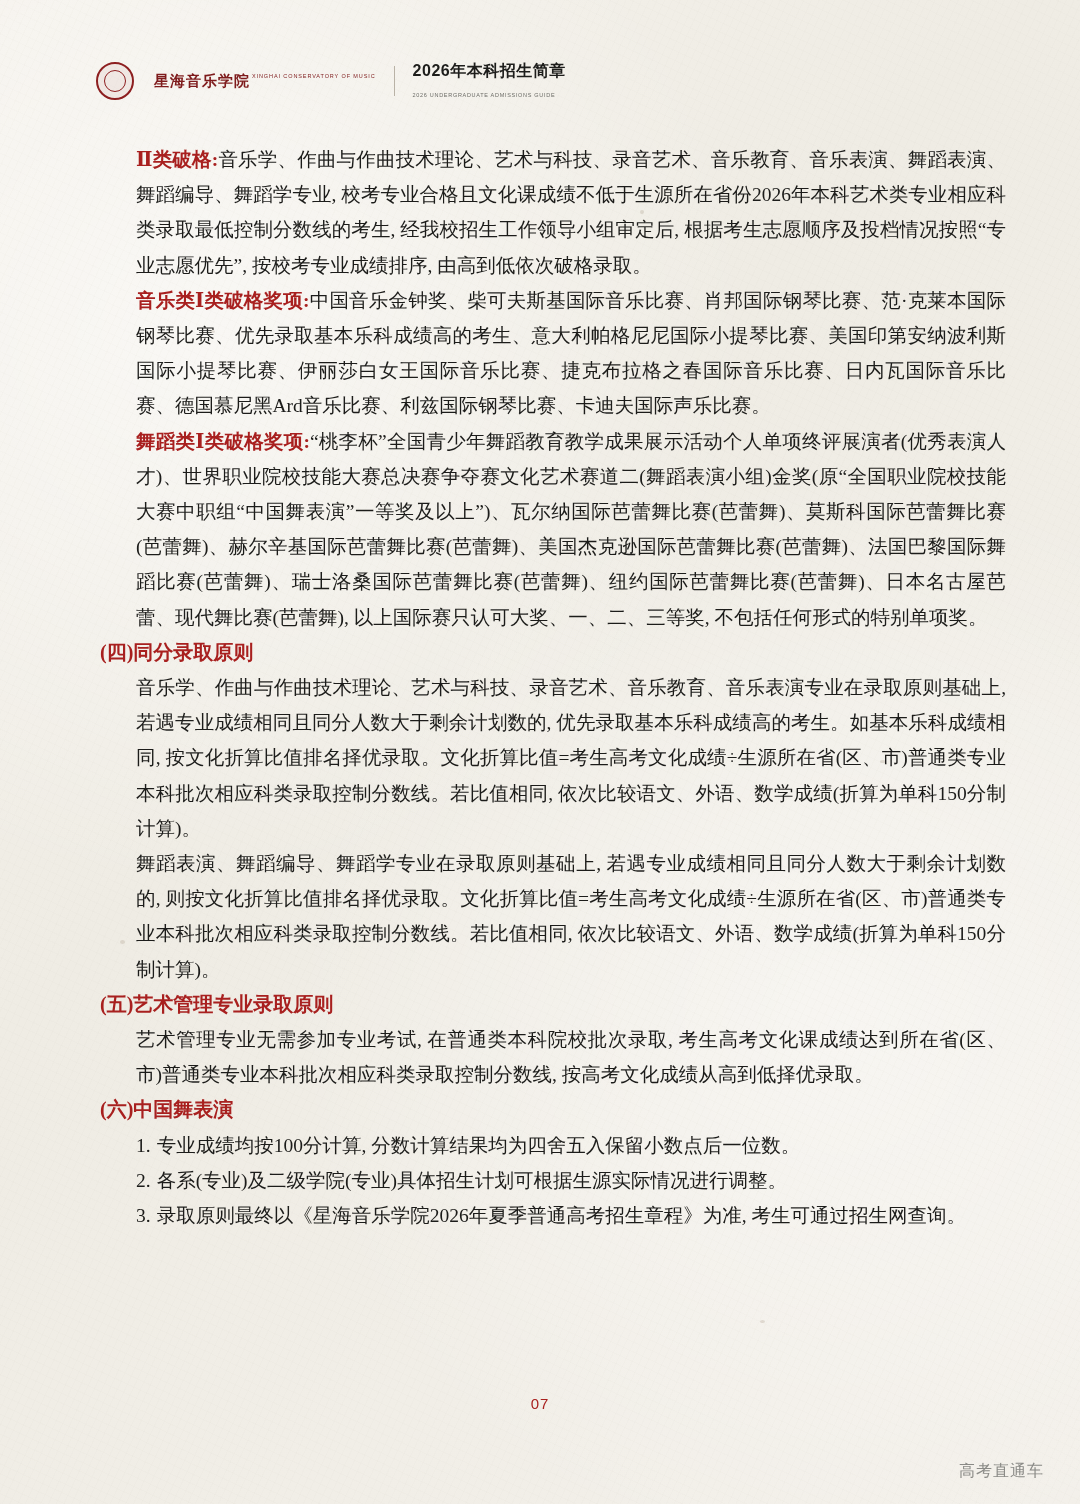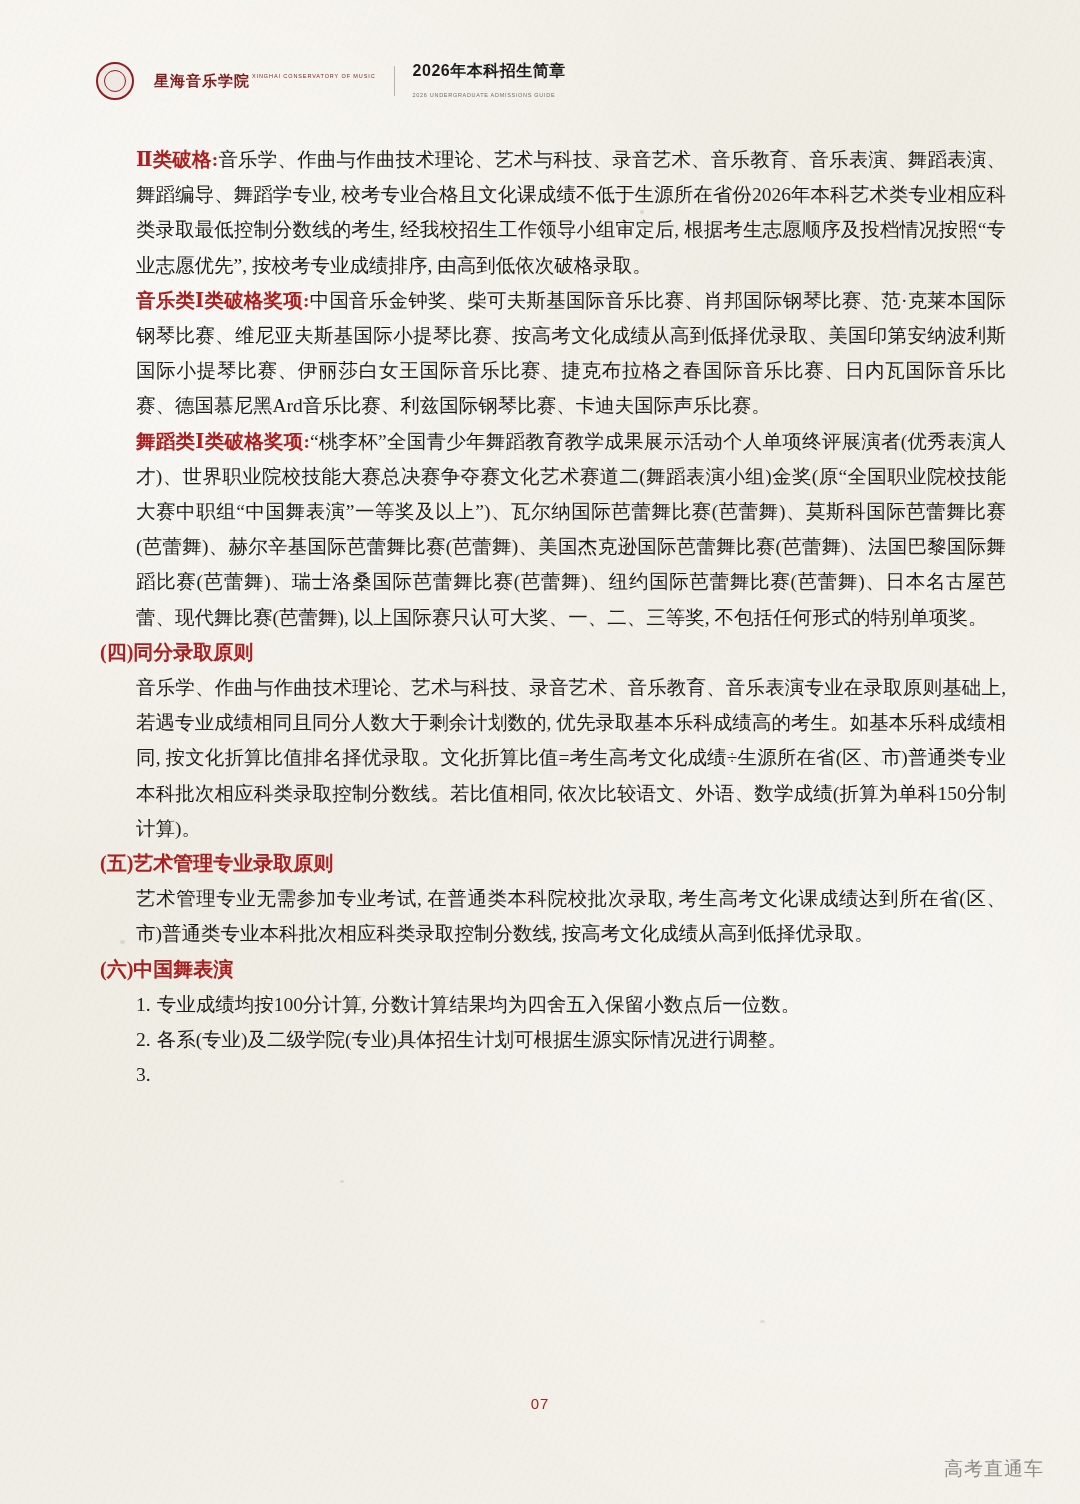--- a/index.html
+++ b/index.html
@@ -187,21 +187,21 @@
     text-align: center;
     font-size: 15px;
     color: #a8201f;
     font-family: Liberation Sans, sans-serif;
     letter-spacing: 1px;
   }
   .watermark {
     position: absolute;
     right: 36px;
     bottom: 22px;
-    font-size: 19px;
+    font-size: 16px;
     color: #8a8a86;
     letter-spacing: 1px;
     font-family: "Liberation Sans", sans-serif;
   }
 </style>
 </head>
 <body>
 
 <div class="page">
   <div class="fiber"></div>
@@ -226,40 +226,42 @@
     <div class="header-title">2026年本科招生简章</div>
     <div class="header-subtitle">2026 UNDERGRADUATE ADMISSIONS GUIDE</div>
   </div>
 </div>
 
 <div class="content">
 
   <p class="para indent-hang"><span class="red">Ⅱ类破格:</span><span>音乐学、作曲与作曲技术理论、艺术与科技、录音艺术、音乐教育、音乐表演、舞蹈表演、舞蹈编导、舞蹈学专业, 校考专业合格且文化课成绩不低于生源所在省份2026年本科艺术类专业相应科类录取最低控制分数线的考生, 经我校招生工作领导小组审定后, 根据考生志愿顺序及投档情况按照“专业志愿优先”, 按校考专业成绩排序, 由高到低依次破格录取。</span></p>
 
 
-  <p class="para indent-hang"><span class="red">音乐类Ⅰ类破格奖项:</span><span>中国音乐金钟奖、柴可夫斯基国际音乐比赛、肖邦国际钢琴比赛、范·克莱本国际钢琴比赛、维尼亚夫斯基国际小提琴比赛、按高考文化成绩从高到低择优录取、美国印第安纳波利斯国际小提琴比赛、伊丽莎白女王国际音乐比赛、捷克布拉格之春国际音乐比赛、日内瓦国际音乐比赛、德国慕尼黑Ard音乐比赛、利兹国际钢琴比赛、卡迪夫国际声乐比赛。</span></p>
+  <p class="para indent-hang"><span class="red">音乐类Ⅰ类破格奖项:</span><span>中国音乐金钟奖、柴可夫斯基国际音乐比赛、肖邦国际钢琴比赛、范·克莱本国际钢琴比赛、优先录取基本乐科成绩高的考生、意大利帕格尼尼国际小提琴比赛、美国印第安纳波利斯国际小提琴比赛、伊丽莎白女王国际音乐比赛、捷克布拉格之春国际音乐比赛、日内瓦国际音乐比赛、德国慕尼黑Ard音乐比赛、利兹国际钢琴比赛、卡迪夫国际声乐比赛。</span></p>
 
   <p class="para indent-hang"><span class="red">舞蹈类Ⅰ类破格奖项:</span><span>“桃李杯”全国青少年舞蹈教育教学成果展示活动个人单项终评展演者(优秀表演人才)、世界职业院校技能大赛总决赛争夺赛文化艺术赛道二(舞蹈表演小组)金奖(原“全国职业院校技能大赛中职组“中国舞表演”一等奖及以上”)、瓦尔纳国际芭蕾舞比赛(芭蕾舞)、莫斯科国际芭蕾舞比赛(芭蕾舞)、赫尔辛基国际芭蕾舞比赛(芭蕾舞)、美国杰克逊国际芭蕾舞比赛(芭蕾舞)、法国巴黎国际舞蹈比赛(芭蕾舞)、瑞士洛桑国际芭蕾舞比赛(芭蕾舞)、纽约国际芭蕾舞比赛(芭蕾舞)、日本名古屋芭蕾、现代舞比赛(芭蕾舞), 以上国际赛只认可大奖、一、二、三等奖, 不包括任何形式的特别单项奖。</span></p>
 
   <p class="red-head section-title">(四)同分录取原则</p>
   <p class="para indent">音乐学、作曲与作曲技术理论、艺术与科技、录音艺术、音乐教育、音乐表演专业在录取原则基础上, 若遇专业成绩相同且同分人数大于剩余计划数的, 优先录取基本乐科成绩高的考生。如基本乐科成绩相同, 按文化折算比值排名择优录取。文化折算比值=考生高考文化成绩÷生源所在省(区、市)普通类专业本科批次相应科类录取控制分数线。若比值相同, 依次比较语文、外语、数学成绩(折算为单科150分制计算)。</p>
+  <p class="para indent">舞蹈表演、舞蹈编导、舞蹈学专业在录取原则基础上, 若遇专业成绩相同且同分人数大于剩余计划数的, 则按文化折算比值排名择优录取。文化折算比值=考生高考文化成绩÷生源所在省(区、市)普通类专业本科批次相应科类录取控制分数线。若比值相同, 依次比较语文、外语、数学成绩(折算为单科150分制计算)。</p>
 
   <p class="red-head section-title">(五)艺术管理专业录取原则</p>
   <p class="para indent">艺术管理专业无需参加专业考试, 在普通类本科院校批次录取, 考生高考文化课成绩达到所在省(区、市)普通类专业本科批次相应科类录取控制分数线, 按高考文化成绩从高到低择优录取。</p>
 
   <p class="red-head section-title">(六)中国舞表演</p>
   <ul class="list">
     <li>
         <span class="li-num">1.</span>
         <span class="li-text">专业成绩均按100分计算, 分数计算结果均为四舍五入保留小数点后一位数。</span>
       </li>
     <li>
         <span class="li-num">2.</span>
         <span class="li-text">各系(专业)及二级学院(专业)具体招生计划可根据生源实际情况进行调整。</span>
       </li>
     <li>
         <span class="li-num">3.</span>
+        <span class="li-text">录取原则最终以《星海音乐学院2026年夏季普通高考招生章程》为准, 考生可通过招生网查询。</span>
       </li>
   </ul>
 </div>
 
 <div class="page-num">07</div>
 <div class="watermark">高考直通车</div>
 
 </body></html>

